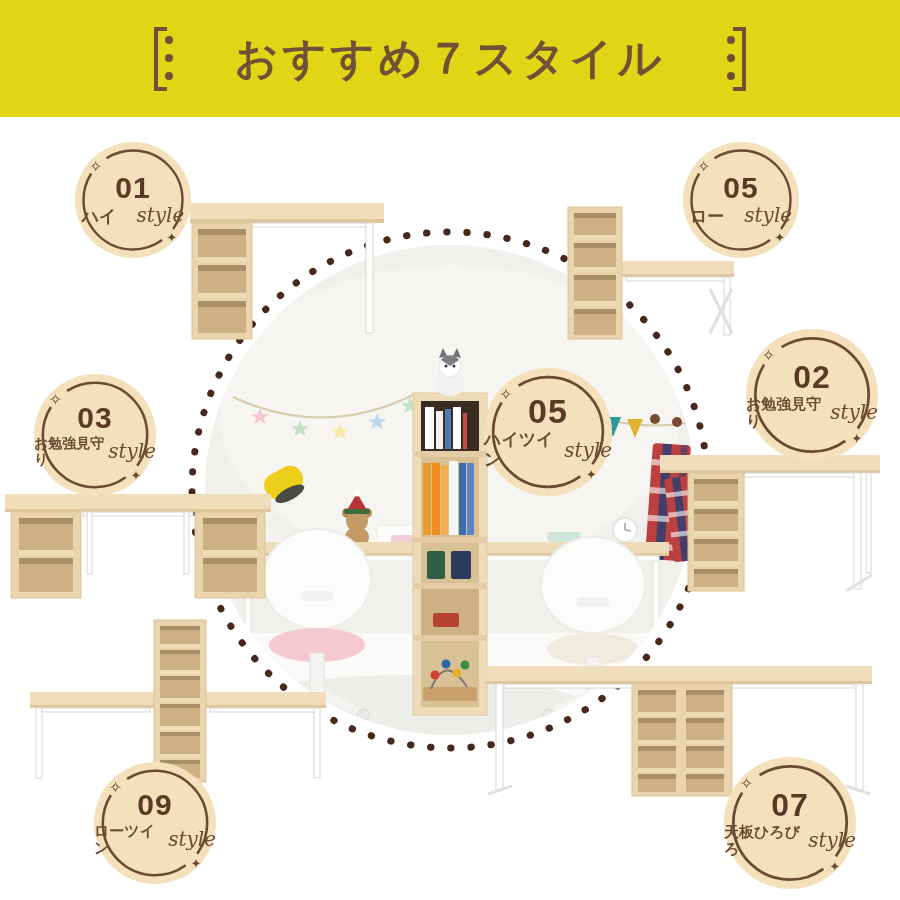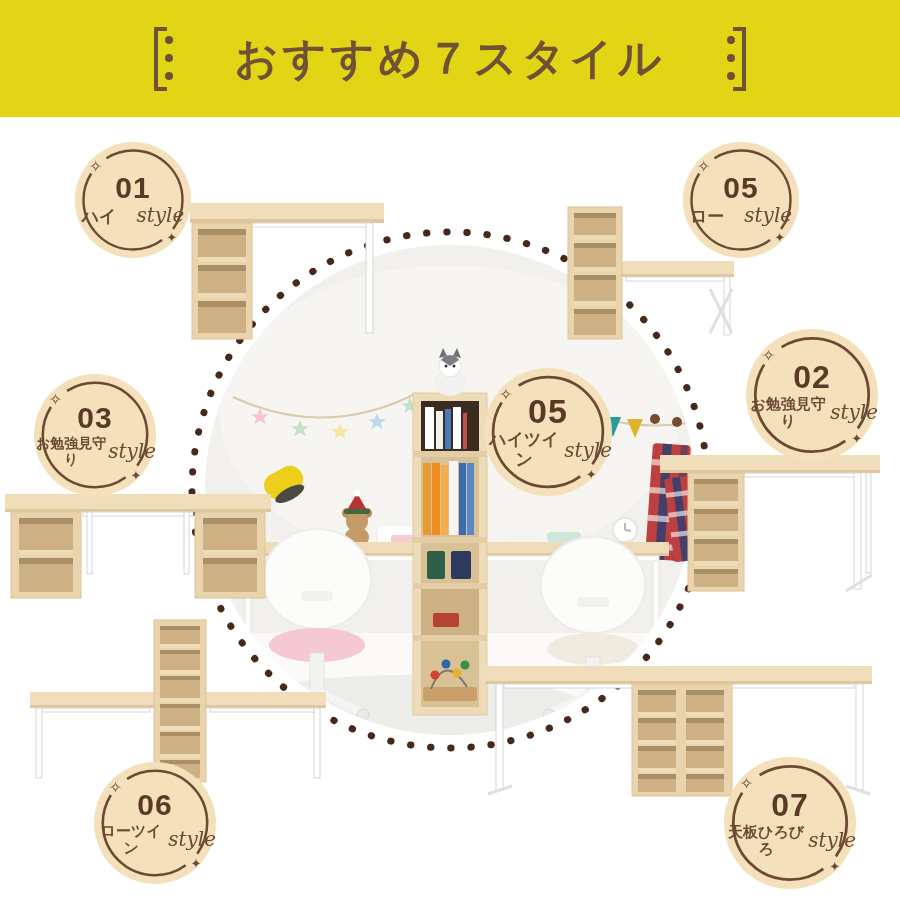--- a/index.html
+++ b/index.html
@@ -1,17 +1,17 @@
 <!DOCTYPE html>
 <html style="--header-bg: #e1d516; --header-text: #6f5236; --badge-bg: #f4e0ba; --badge-ring: #6b4a33; --badge-number: #5a3a26; --dot-ring: #47281c; --note-text: #8a8a8a; --wood: #f0ddba; --wood-inner: #cdb184; --leg-white: #ffffff;"><head>
 <meta charset="utf-8">
 <style>
   html,body{margin:0;padding:0;background:#ffffff;}
   body{font-family:"Liberation Sans","DejaVu Sans",sans-serif;}
-  .canvas{position:relative;width:900px;height:900px;overflow:hidden;background:#ffffff;text-align:center;}
+  .canvas{position:relative;width:900px;height:900px;overflow:hidden;background:#ffffff;}
 
   
   .header{position:absolute;left:0;top:0;width:900px;height:117px;background:var(--header-bg,#e1d516);
           display:flex;align-items:center;justify-content:center;gap:52px;z-index:6;}
   .title{color:var(--header-text,#6f5236);font-size:43px;font-weight:bold;letter-spacing:4px;margin:0;}
   .bracket{position:relative;width:24px;height:64px;}
   .bracket.left{border-left:4px solid var(--header-text,#6f5236);}
   .bracket.right{border-right:4px solid var(--header-text,#6f5236);}
   .bracket::before,.bracket::after{content:"";position:absolute;width:13px;height:4px;background:var(--header-text,#6f5236);}
   .bracket.left::before{left:-4px;top:0;} .bracket.left::after{left:-4px;bottom:0;}
@@ -457,21 +457,21 @@
       <span class="sw">style</span>
     </div>
   </div>
 
   <div class="badge b06">
     <svg class="ring" viewBox="0 0 100 100">
         <circle cx="50" cy="50" r="45" pathLength="100"></circle>
       </svg>
     <span class="sp tl">✧</span>
     <span class="sp br">✦</span>
-    <div class="num">06</div>
+    <div class="num">09</div>
     <div class="label">
       <span class="jp">ローツイン</span>
       <span class="sw">style</span>
     </div>
   </div>
 
   <div class="badge b07">
     <svg class="ring" viewBox="0 0 100 100">
         <circle cx="50" cy="50" r="45" pathLength="100"></circle>
       </svg>

